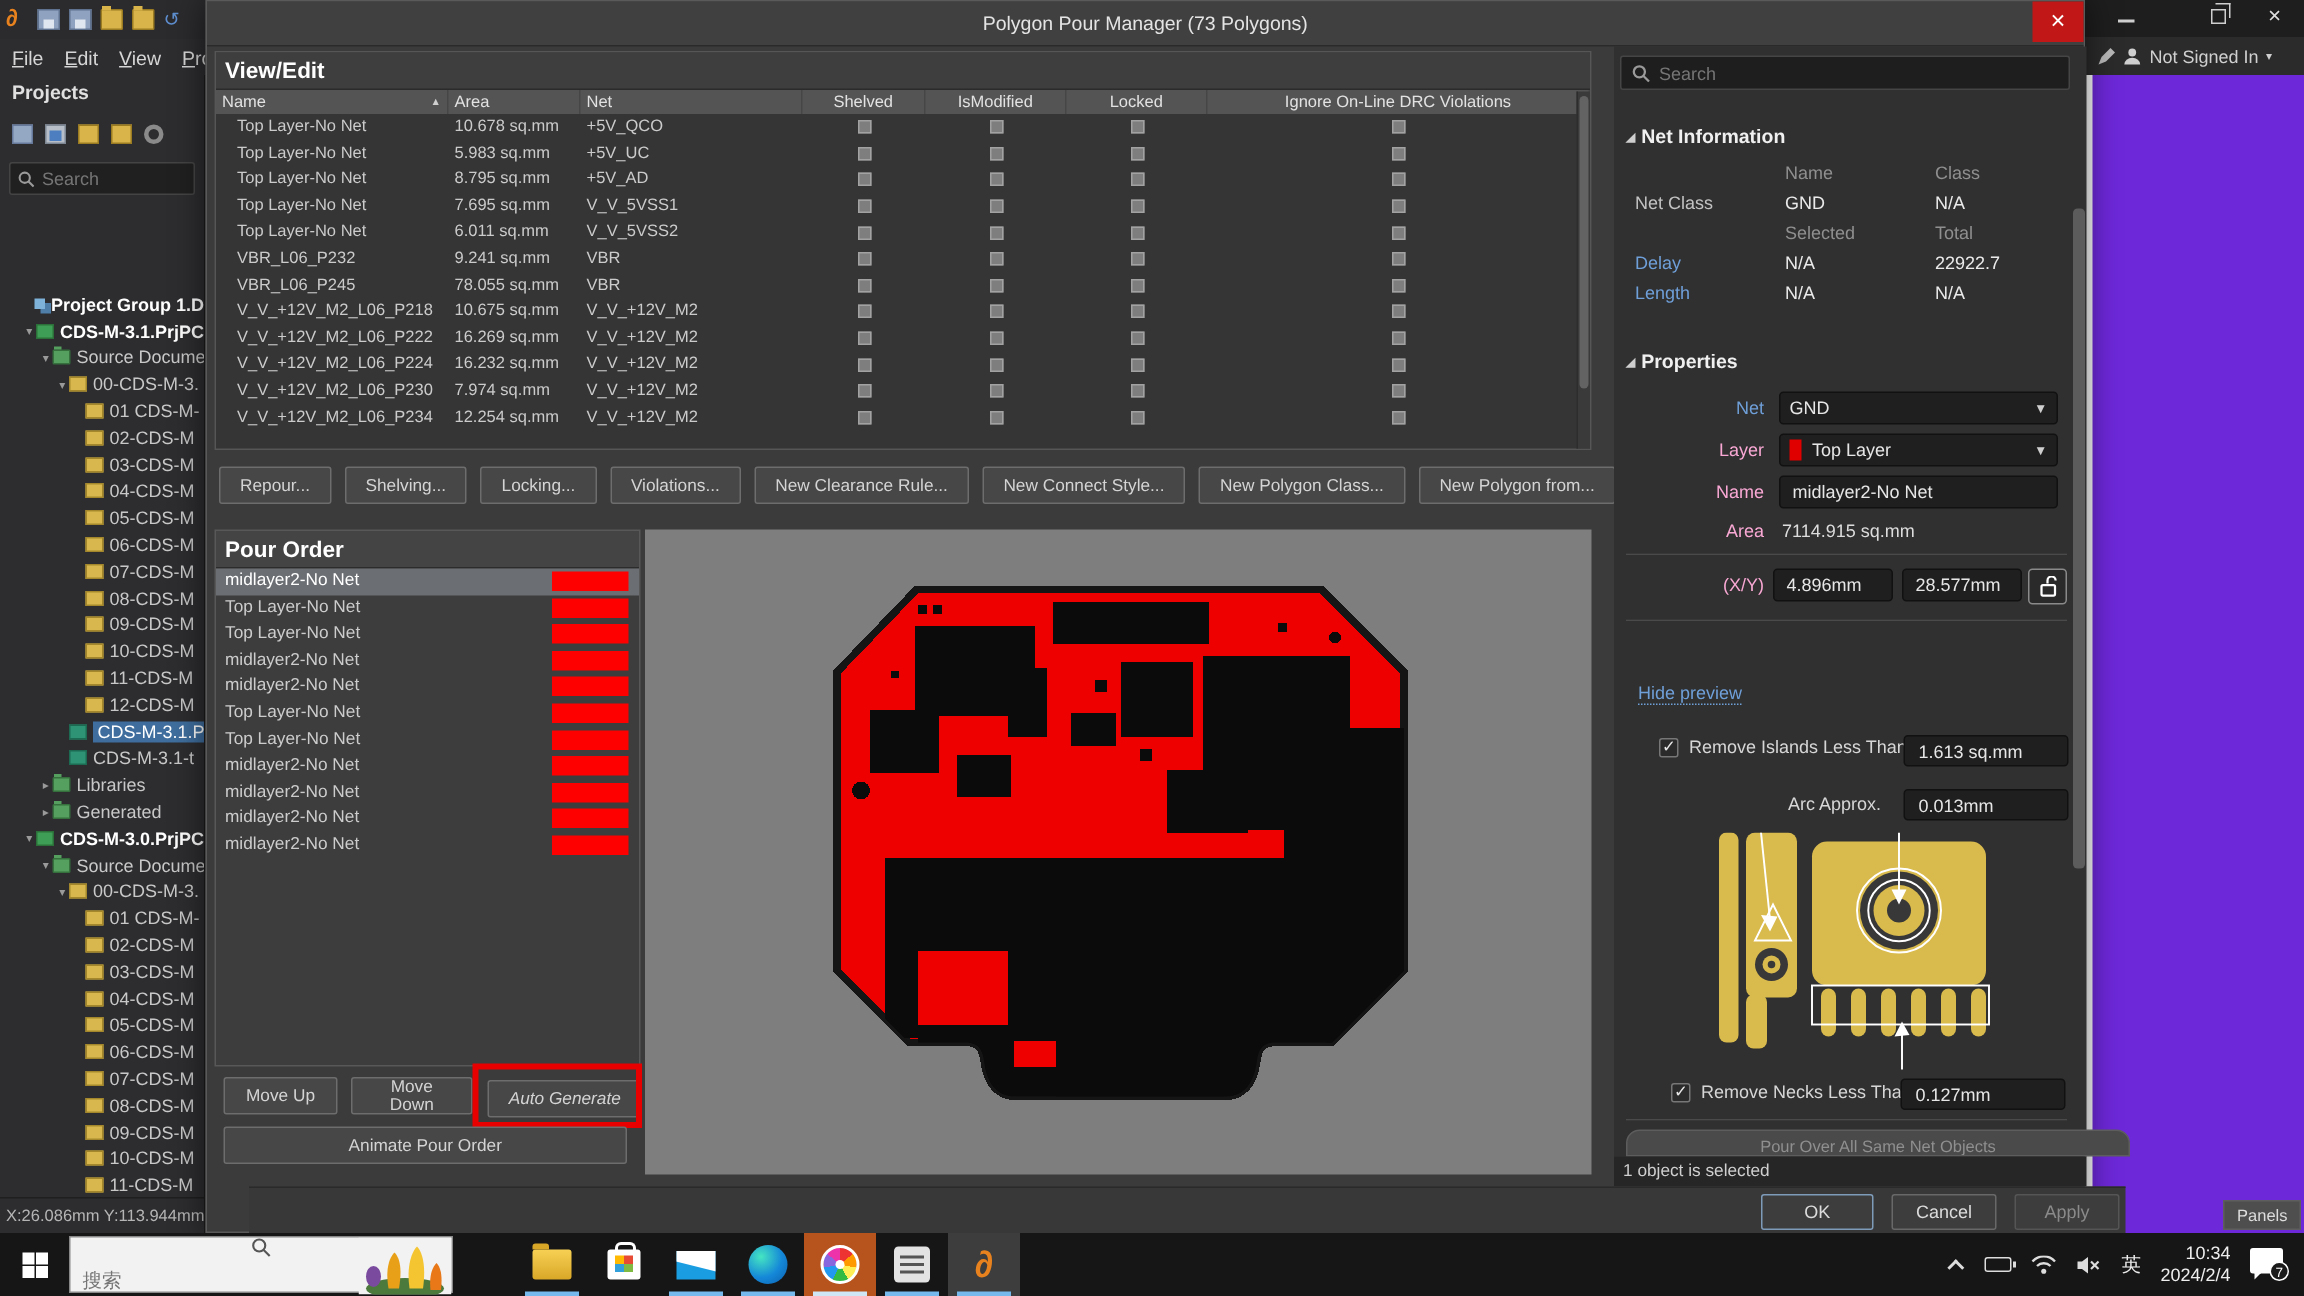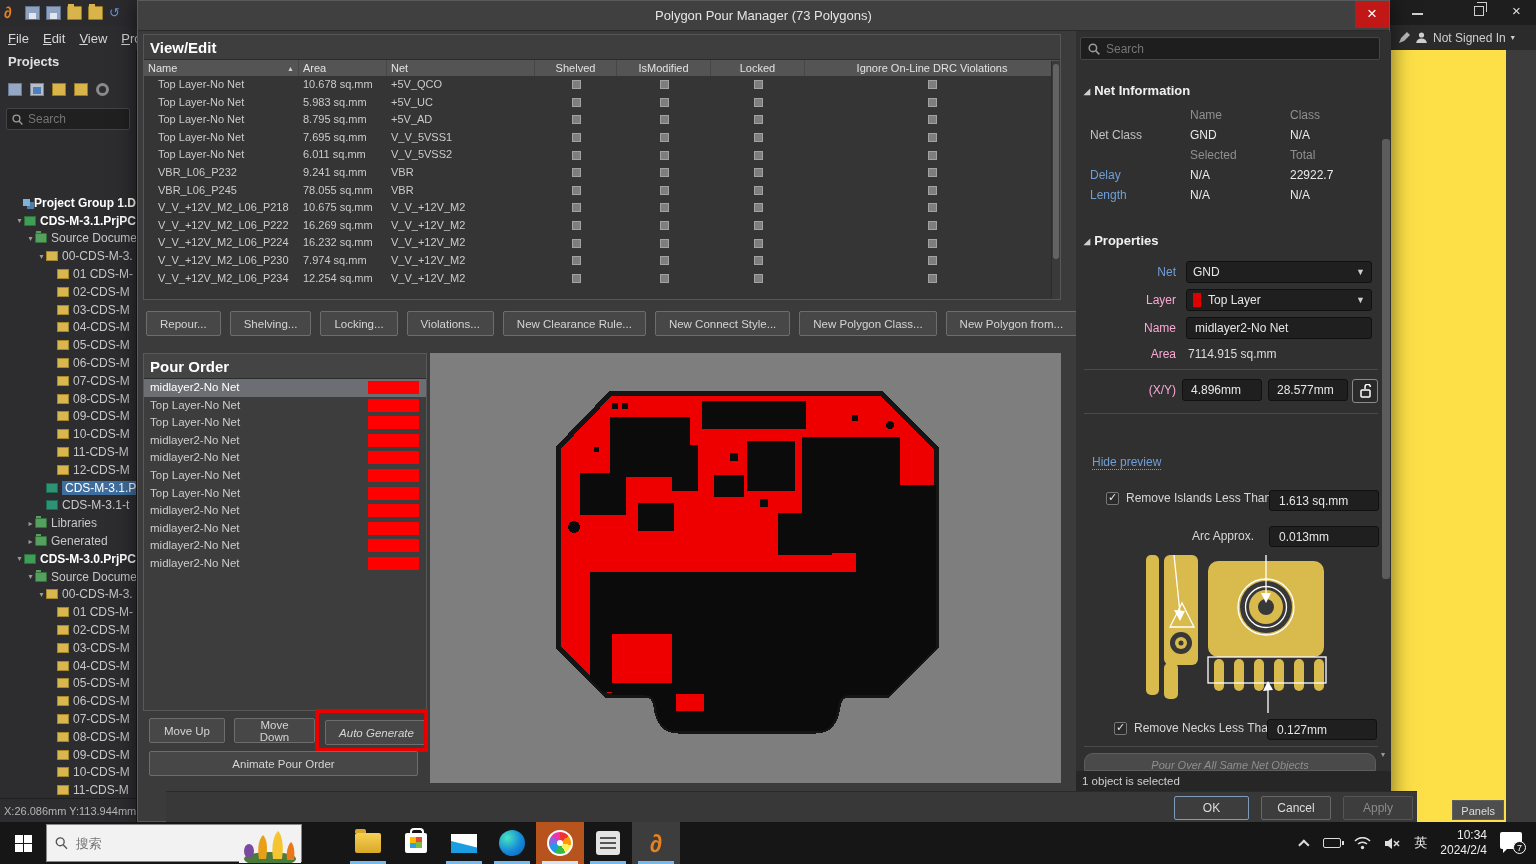--- a/index.html
+++ b/index.html
@@ -48,21 +48,21 @@
   .tnode.sel .tlabel { background:#3f6e9e; color:#fff; padding:0 3px; }
   .proj-status { position:absolute; left:0; bottom:0; width:137px; height:24px; background:#2d2d30; border-top:1px solid #1f1f1f; font-size:11px; color:#b5b5b5; line-height:24px; padding-left:4px; white-space:nowrap; overflow:hidden; }
 
   
   .win-ctrl { position:absolute; left:1390px; top:0; width:146px; height:25px; background:#1e1e1e; }
   .wc-min { position:absolute; left:22px; top:13px; width:11px; height:2px; background:#cfcfcf; }
   .wc-rest { position:absolute; left:84px; top:6px; width:10px; height:10px; border:1.5px solid #cfcfcf; }
   .wc-rest::before { content:""; position:absolute; left:2px; top:-5px; width:9px; height:9px; border:1.5px solid #cfcfcf; border-left:none; border-bottom:none; }
   .wc-close { position:absolute; left:122px; top:2px; color:#dedede; font-size:15px; }
   .signin { position:absolute; left:1390px; top:25px; width:146px; height:25px; background:#2b2b2b; display:flex; align-items:center; gap:5px; padding-left:8px; font-size:12px; color:#cfcfcf; white-space:nowrap; }
-  .right-space { position:absolute; left:1390px; top:50px; width:116px; height:772px; background:#fde047; border-left:1px solid #ffffff; }
+  .right-space { position:absolute; left:1390px; top:50px; width:146px; height:772px; background:#6d28d9; border-left:5px solid #ffffff; }
   .panels-btn { position:absolute; right:2px; bottom:2px; height:20px; padding:0 8px; background:#4e4e4e; color:#ddd; font-size:11px; line-height:20px; border:1px solid #5e5e5e; }
 
   
   .dialog { position:absolute; left:137px; top:0; width:1253px; height:822px; background:#3b3b3b; border:1px solid #5a5a5a; box-shadow:0 0 22px rgba(0,0,0,.6); }
   .dlg-titlebar { position:absolute; left:0; top:0; right:0; height:30px; background:#404040; border-bottom:1px solid #2a2a2a; text-align:center; font-size:13px; color:#e4e4e4; line-height:30px; }
   .dlg-close { position:absolute; right:0; top:0; width:34px; height:27px; background:#c21717; color:#fff; font-size:17px; text-align:center; line-height:26px; cursor:pointer; }
 
   .view-edit { position:absolute; left:5px; top:33px; width:918px; height:266px; background:#353535; border:1px solid #565656; }
   .ve-title { height:25px; background:#3e3e3e; border-bottom:1px solid #2b2b2b; font-size:15px; font-weight:bold; color:#fff; padding-left:6px; line-height:25px; }
   .ve-hdr, .ve-row { display:grid; grid-template-columns:155px 88px 148px 82px 94px 94px 1fr; }
@@ -124,35 +124,35 @@
   .seg { position:absolute; left:8px; top:388px; width:294px; height:22px; display:flex; border:1px solid #555; }
   .seg .cell { flex:1; text-align:center; line-height:22px; color:#d0d0d0; background:#3f3f3f; border-right:1px solid #555; font-size:12px; }
   .seg .cell:last-child { border-right:none; }
   .seg .cell.on { background:#5d81a3; color:#fff; }
 
   .hideprev { position:absolute; left:16px; top:424px; color:#6f9fd8; border-bottom:1px dotted #6f9fd8; font-size:12px; }
   .ckrow { position:absolute; display:flex; align-items:center; gap:7px; color:#d6d6d6; font-size:12px; }
   .ck { width:13px; height:13px; background:#2b2b2b; border:1px solid #777; border-radius:2px; position:relative; }
   .ck::after { content:"\2713"; position:absolute; left:1px; top:-2px; color:#e8e8e8; font-size:11px; }
   .valbox { position:absolute; height:21px; background:#1f1f1f; border:1px solid #111; border-radius:3px; color:#e6e6e6; line-height:20px; padding:0 9px; font-size:12px; }
-  .pour-over { position:absolute; left:8px; top:722px; width:292px; height:18px; background:#4a4a4a; border:1px solid #5d5d5d; border-radius:9px 9px 0 0; overflow:hidden; color:#8f8f8f; text-align:center; font-size:11px; line-height:22px;font-style:italic; }
+  .pour-over { position:absolute; left:8px; top:722px; width:336px; height:18px; background:#4a4a4a; border:1px solid #5d5d5d; border-radius:9px 9px 0 0; overflow:hidden; color:#8f8f8f; text-align:center; font-size:11px; line-height:22px; }
 
   .dlg-status { position:absolute; left:938px; top:770px; width:315px; height:20px; background:#262626; color:#cfcfcf; font-size:11.5px; line-height:20px; padding-left:6px; }
   .dlg-footer { position:absolute; left:0; top:790px; width:1251px; height:31px; background:#383838; border-top:1px solid #2a2a2a;margin-left:28px; }
   .fbtn { position:absolute; top:4px; height:24px; width:75px; background:#3d3d3d; border:1px solid #686868; border-radius:2px; color:#dcdcdc; font-size:12px; font-family:"Liberation Sans",sans-serif; }
   .fbtn.ok { left:1008px; border-color:#7e9cba; }
   .fbtn.cancel { left:1095px; width:70px; }
   .fbtn.apply { left:1177px; width:70px; color:#8a8a8a; border-color:#555; }
 
   
   .taskbar { position:absolute; left:0; top:822px; width:1536px; height:42px; background:#161616; display:flex; align-items:center; }
   .start { width:46px; height:42px; display:flex; align-items:center; justify-content:center; }
   .win-glyph { width:17px; height:17px; display:grid; grid-template-columns:8px 8px; grid-template-rows:8px 8px; gap:1px; }
   .win-glyph i { background:#fff; }
-  .tb-search { width:256px; height:38px; background:#f2f2f2; border:1px solid #888; display:flex; align-items:center; padding:0 8px; gap:8px; position:relative; }
+  .tb-search { width:256px; height:38px; background:#f2f2f2; border:1px solid #888; display:flex; align-items:center; padding:0 8px; gap:8px; position:relative;flex-direction:column; }
   .tb-search input { color:#333; font-size:13px; }
   .flowers { position:absolute; right:0; top:0; height:38px; width:62px; }
   .tb-app { width:48px; height:42px; display:flex; align-items:center; justify-content:center; position:relative; }
   .tb-app.active { background:#b7531c; }
   .tb-app .uline { position:absolute; bottom:0; left:6px; right:6px; height:3px; background:#76b9ed; }
   .ic-explorer { width:26px; height:20px; background:linear-gradient(#f7d154,#d9a728); border-radius:2px; position:relative; }
   .ic-explorer::before { content:""; position:absolute; left:0; top:-4px; width:11px; height:4px; background:#d9a728; border-radius:2px 2px 0 0; }
   .ic-store { width:22px; height:20px; background:#fff; border-radius:2px; position:relative; }
   .ic-store::before { content:""; position:absolute; left:5px; top:-5px; width:10px; height:6px; border:2px solid #fff; border-bottom:none; border-radius:4px 4px 0 0; }
   .ic-store::after { content:""; position:absolute; left:5px; top:4px; width:12px; height:11px; background:

